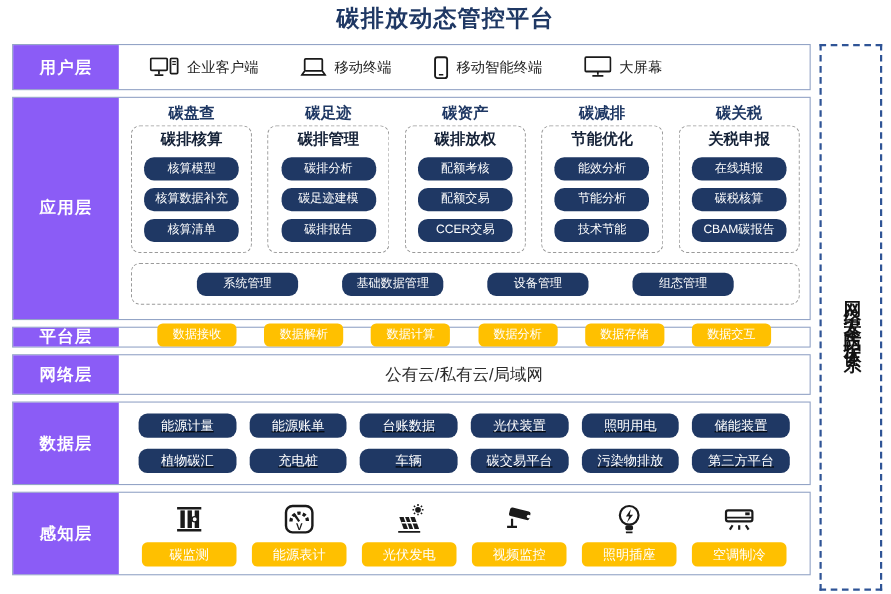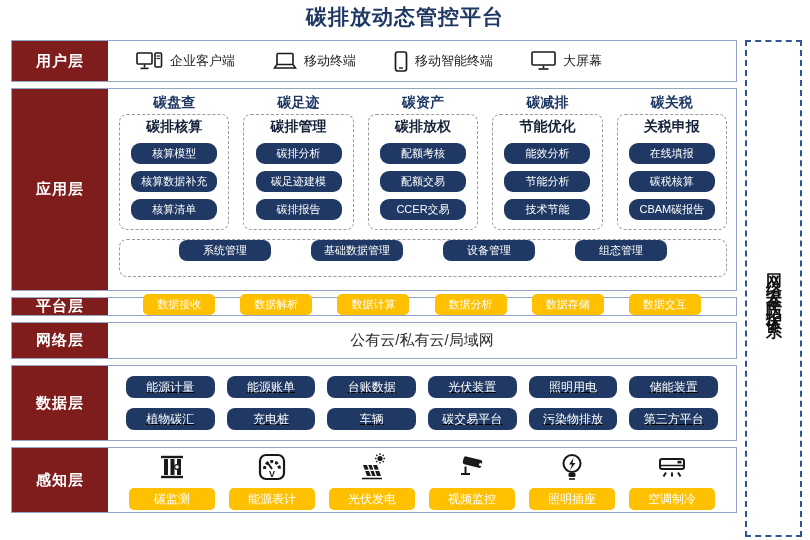--- a/index.html
+++ b/index.html
@@ -6,62 +6,62 @@
   html,body { background:#fff; }
   body { font-family:"Liberation Sans", sans-serif; }
   .page { position:relative; width:810px; height:540px; background:#fff; overflow:hidden; }
 
   .page-title { position:absolute; top:3px; left:0; width:100%; text-align:center;
     font-size:21px; font-weight:bold; color:#1F3864; letter-spacing:1px; }
 
   .main { position:absolute; left:11px; top:40px; width:726px; display:flex; flex-direction:column; gap:6px; }
 
   .layer { display:flex; border:1.5px solid #93A4C6; background:#fff; }
-  .layer-label { width:96px; flex:0 0 96px; background:#7f1d1d; color:#fff; display:flex;
+  .layer-label { width:96px; flex:0 0 96px; background:#8b5cf6; color:#fff; display:flex;
     align-items:center; justify-content:center; font-weight:bold; font-size:15px; letter-spacing:1px; }
 
   
   .layer-user { height:42px; }
   .user-content { flex:1; display:flex; align-items:center; justify-content:flex-start; gap:38px; padding-left:28px; }
   .user-item { display:flex; align-items:center; gap:7px; font-size:13px; color:#222; }
 
   
   .layer-app { height:203px; }
   .app-content { flex:1; padding:5px 9px 8px 11px; display:flex; flex-direction:column; }
   .app-groups { display:flex; gap:14px; }
   .app-group { flex:1; display:flex; flex-direction:column; align-items:center; }
   .app-group-header { font-size:14px; font-weight:bold; color:#1F3864; margin-bottom:2px; }
   .app-group-box { width:100%; border:1.5px dashed #9a9a9a; border-radius:8px; padding:3px 10px 9px;
     display:flex; flex-direction:column; align-items:center; gap:7px; }
   .app-subtitle { font-size:14px; font-weight:bold; color:#152238; }
   .pill { background:#1F3864; color:#fff; border-radius:9px; font-size:11px; line-height:1;
     padding:5px 7px; min-width:86px; text-align:center; white-space:nowrap; }
   .app-common-box { margin-top:9px; border:1.5px dashed #9a9a9a; border-radius:8px; height:38px;
-    display:flex; align-items:flex-start; justify-content:center; gap:40px; }
+    display:flex; align-items:center; justify-content:center; gap:40px; }
   .app-common-box .pill { min-width:92px; border-radius:8px; }
 
   
   .layer-platform { height:19px; }
   .platform-content { flex:1; display:flex; align-items:flex-end; justify-content:space-evenly; padding:0 10px; }
   .opill { background:#FFC000; color:#fff; border-radius:5px; font-size:11px; line-height:1;
     padding:5px 6px; min-width:72px; text-align:center; white-space:nowrap; }
 
   
   .layer-network { height:37px; }
   .network-content { flex:1; display:flex; align-items:center; justify-content:center;
     font-size:15px; color:#2b2b2b; }
 
   
   .layer-data { height:76px; }
   .data-content { flex:1; display:grid; grid-template-columns:repeat(6,1fr); gap:10px 12px;
     align-content:center; padding:0 18px;text-decoration:underline; }
   .data-content .pill { min-width:0; border-radius:8px; font-size:12px; padding:5px 4px; }
 
   
-  .layer-perception { height:66px; }
+  .layer-perception { height:76px; }
   .perc-content { flex:1; display:grid; grid-template-columns:repeat(6,1fr); align-items:center; padding:0 14px; }
   .perc-item { display:flex; flex-direction:column; align-items:center; gap:5px; }
   .perc-item .opill { min-width:86px; border-radius:5px; font-size:12px; }
 
   
   .security-box { position:absolute; left:745px; top:40px; width:57px; height:497px;
     border:2px dashed #2F5496; display:flex; align-items:center; justify-content:center; background:#fff; }
   .security-text { writing-mode:vertical-rl; text-orientation:upright; font-size:16px; font-weight:bold;
     color:#111; letter-spacing:7px; }
 

